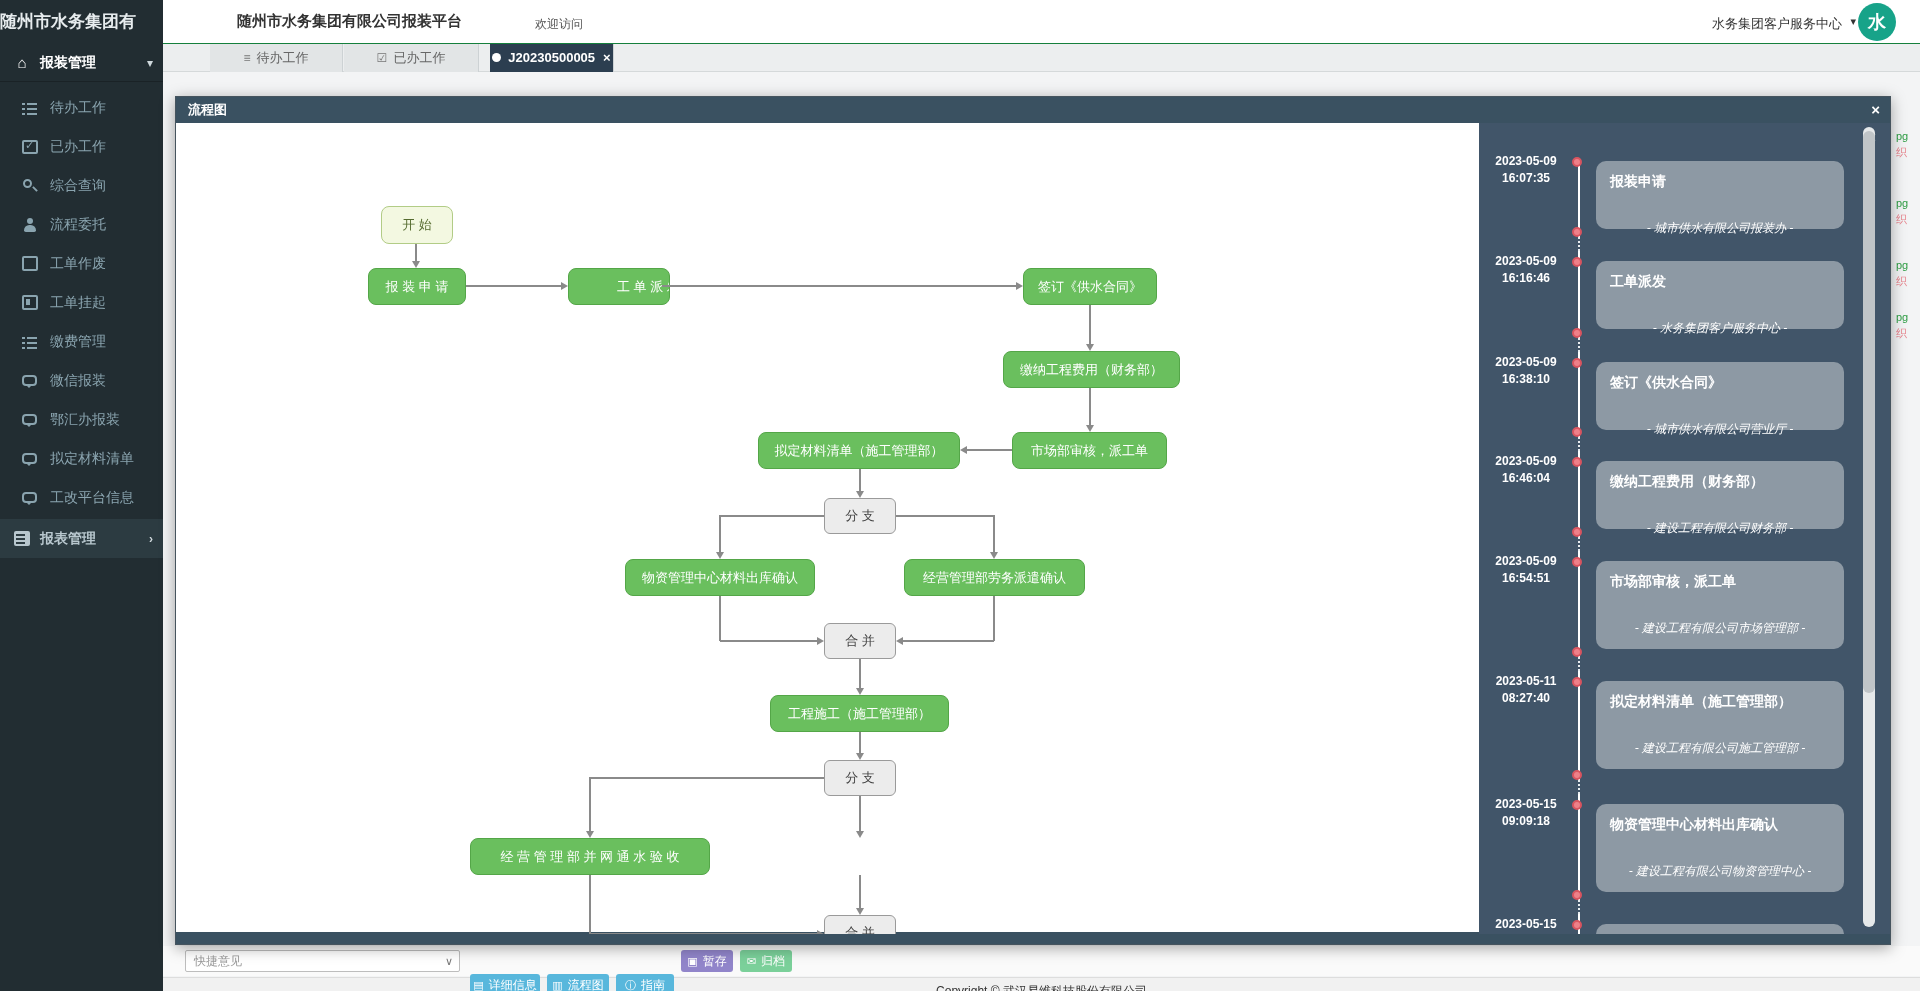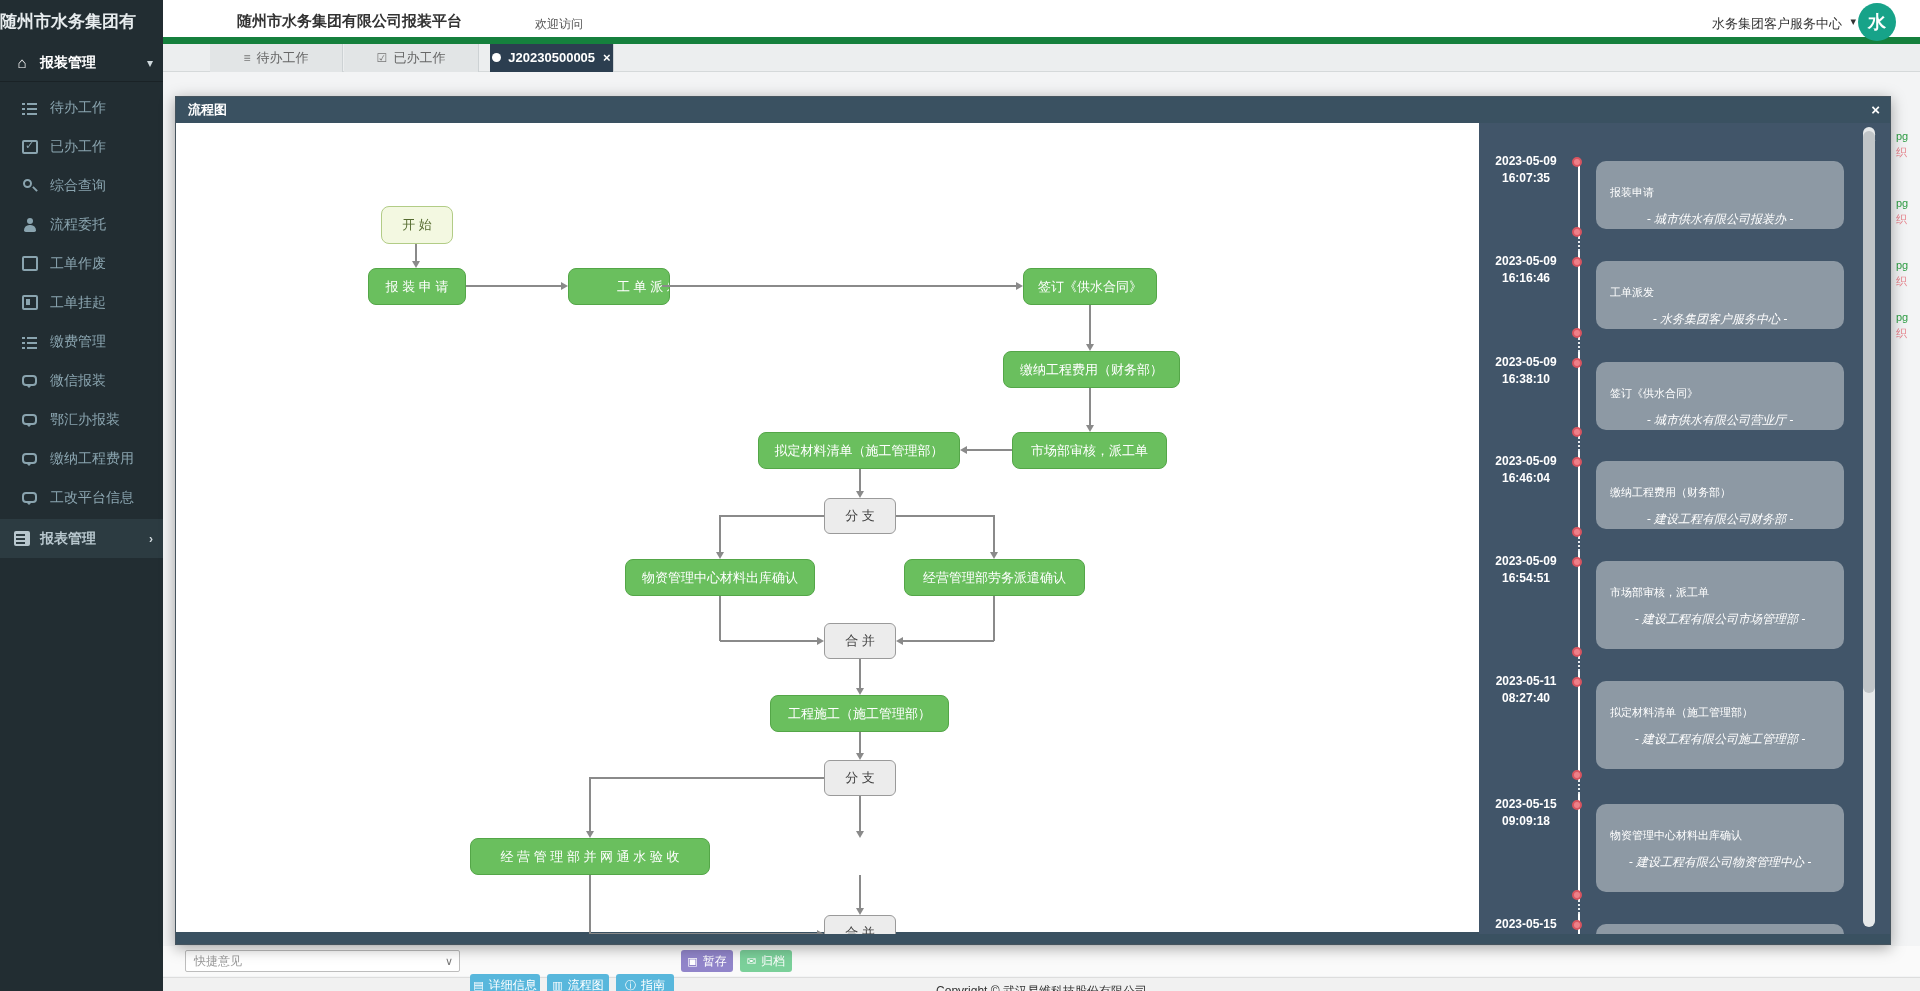--- a/index.html
+++ b/index.html
@@ -28,21 +28,21 @@
   .ic-user i { position:absolute; left:5px; top:0; width:6px; height:6px; border-radius:50%; background:currentColor; }
   .ic-user b { position:absolute; left:2px; top:7px; width:12px; height:7px; border-radius:6px 6px 2px 2px; background:currentColor; }
   .ic-file { border:2px solid currentColor; border-radius:2px; width:12px; height:15px; }
   .ic-file.flag::after { content:""; position:absolute; left:2px; top:2px; width:4px; height:6px; background:currentColor; }
   .ic-comment i { position:absolute; left:0; top:1px; width:15px; height:11px; border:2px solid currentColor; border-radius:4px; }
   .ic-comment b { position:absolute; left:4px; top:11px; width:0; height:0; border:3px solid transparent; border-top-color:currentColor; }
   .ic-doc { width:13px; height:15px; background:currentColor; border-radius:2px; }
   .ic-doc::after { content:""; position:absolute; left:2px; top:3px; width:9px; height:2px; background:#2c3b41; box-shadow:0 4px 0 #2c3b41,0 8px 0 #2c3b41; }
 
   
-  #hdr { position:absolute; left:163px; top:0; width:1757px; height:44px; background:#fff; border-bottom:7px solid #15803d; z-index:4; }
+  #hdr { position:absolute; left:163px; top:0; width:1757px; height:44px; background:#fff; border-bottom:1px solid #15803d; z-index:4; }
   #hdr .title { position:absolute; left:74px; top:12px; font-size:15px; font-weight:bold; color:#333; }
   #hdr .welcome { position:absolute; left:372px; top:16px; font-size:12px; color:#555; }
   #hdr .user { position:absolute; right:78px; top:15px; font-size:13px; color:#333; cursor:pointer; }
   #hdr .caret { position:absolute; right:64px; top:15px; font-size:11px; color:#333; }
   #hdr .avatar { position:absolute; right:24px; top:3px; width:38px; height:38px; border-radius:50%; background:#17a389; color:#fff; font-size:18px; font-weight:bold; text-align:center; line-height:38px; cursor:pointer; }
 
   
   #tabbar { position:absolute; left:163px; top:44px; width:1757px; height:28px; background:#eceeef; border-bottom:1px solid #d5d9da; z-index:4; }
   .tab { position:absolute; top:0; height:28px; line-height:28px; font-size:13px; color:#666; background:#e2e5e6; border-right:1px solid #cdd2d4; text-align:center; cursor:pointer; }
   .tab .tic { margin-right:6px; font-size:12px; color:#777; }
@@ -77,22 +77,22 @@
   .ar-l { border-top:4px solid transparent; border-bottom:4px solid transparent; border-right:7px solid #8a8a8a; }
 
   
   #tl { position:absolute; left:1303px; top:0; width:413px; height:811px; background:#415569; overflow:hidden; z-index:2; }
   #tl .x { position:absolute; right:16px; top:6px; color:#aeb9c0; font-size:16px; font-weight:bold; cursor:pointer; }
   .tl-line { position:absolute; left:99px; width:2px; background:#fff; }
   .tl-dotcover { position:absolute; left:99px; width:2px; background:#415569; border-left:2px dotted #e9edf0; height:14px; }
   .tl-dot { position:absolute; left:93px; width:10px; height:10px; border-radius:50%; background:#ee8089; border:2px solid #d9545f; z-index:2; }
   .tl-date { position:absolute; left:2px; width:90px; text-align:center; color:#fff; font-size:12px; font-weight:bold; line-height:17px; }
   .tl-card { position:absolute; left:117px; width:248px; background:#8d99a4; border-radius:10px; padding:12px 14px 8px; color:#fff; }
-  .tl-card .t { font-size:11px; font-weight:normal;margin-top:12px; }
-  .tl-card .o { margin-top:10px; font-size:12px; font-style:italic; text-align:center; line-height:18px; }
+  .tl-card .t { font-size:14px; font-weight:bold; }
+  .tl-card .o { margin-top:28px; font-size:12px; font-style:italic; text-align:center; line-height:18px; }
 
   
   #sb-track { position:absolute; left:1687px; top:4px; width:12px; height:800px; background:#e6e9ea; border-radius:6px; z-index:3; }
   #sb-thumb { position:absolute; left:0; top:4px; width:12px; height:562px; background:#c0c5c8; border-radius:6px; }
 
   
   .frag { position:absolute; font-size:11px; z-index:1; }
   .frag.g { color:#2e9e44; } .frag.p { color:#e8828c; }
 
   
@@ -171,21 +171,21 @@
           <i></i>
           <b></b>
         </span>
         <span class="lbl">鄂汇办报装</span>
       </div>
     <div class="side-item">
         <span class="ic ic-comment">
           <i></i>
           <b></b>
         </span>
-        <span class="lbl">缴纳工程费用</span>
+        <span class="lbl">拟定材料清单</span>
       </div>
     <div class="side-item">
         <span class="ic ic-comment">
           <i></i>
           <b></b>
         </span>
         <span class="lbl">工改平台信息</span>
       </div>
     <div class="side-section alt">
       <span class="ic ic-doc"></span>

